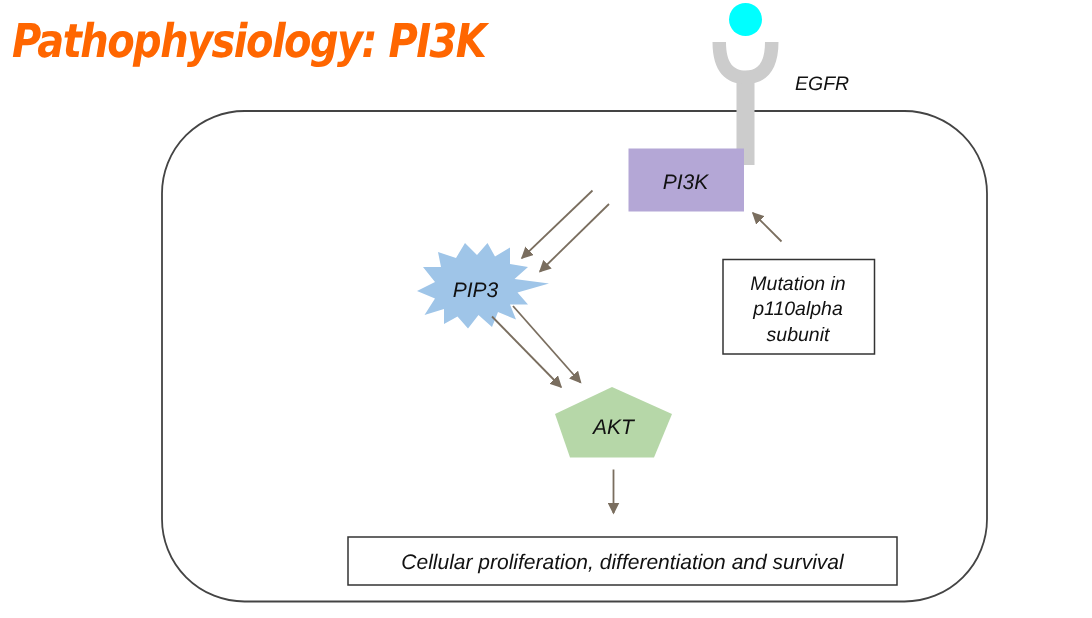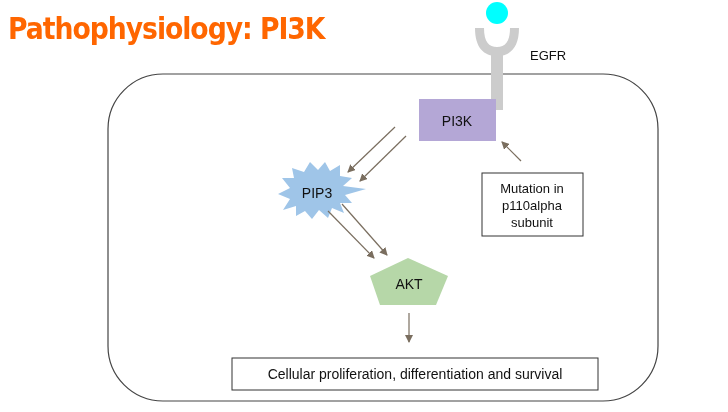--- a/index.html
+++ b/index.html
@@ -1,16 +1,16 @@
 <!DOCTYPE html>
 <html><head>
 <meta charset="utf-8">
 <style>
   html, body { margin: 0; padding: 0; background: #ffffff; }
-  .slide { position: relative; width: 728px; height: 412px; overflow: hidden; background: #ffffff; }
+  .slide { position: relative; width: 728px; height: 412px; overflow: hidden; background: #ffffff; font-style: italic; }
   .title {
     position: absolute; left: 8px; top: 10px;
     font-family: "DejaVu Sans", sans-serif; font-weight: bold;
     font-size: 31px; color: #ff6600; letter-spacing: -1.2px;
     transform: scaleX(0.86); transform-origin: left top; white-space: nowrap;
   }
   svg { position: absolute; left: 0; top: 0; }
   .lbl { font-family: "Liberation Sans", sans-serif; fill: #111; }
 </style>
 </head>

